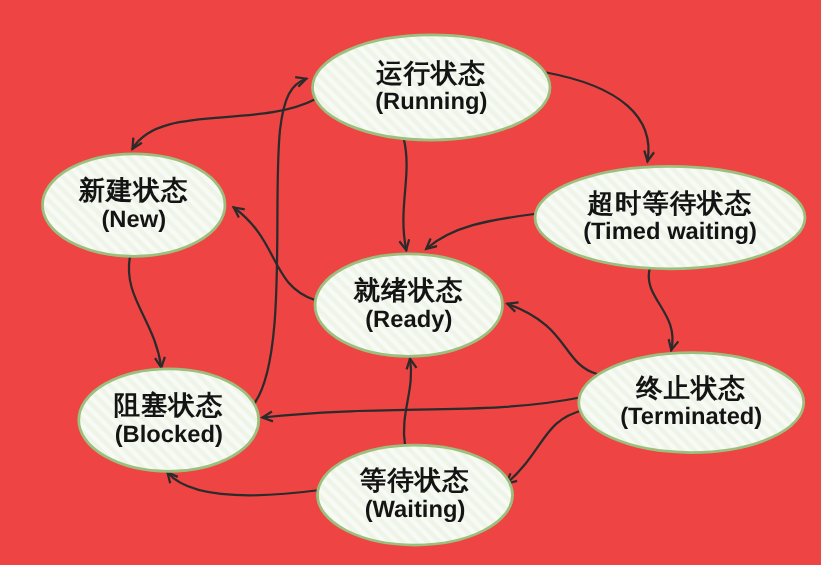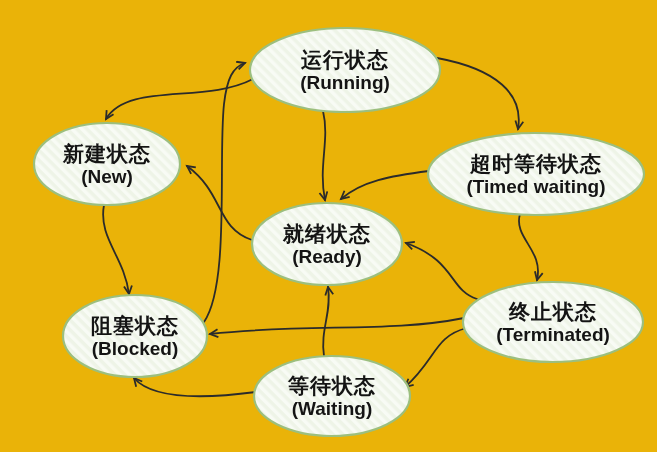--- a/index.html
+++ b/index.html
@@ -1,17 +1,17 @@
 <!DOCTYPE html>
 <html><head>
 <meta charset="utf-8">
 <style>
   html, body { margin: 0; padding: 0; background: #ffffff; }
   .canvas {
-    width: 657px; height: 452px; background: #eab308;
+    width: 657px; height: 452px; background: #ef4444;
     position: relative; overflow: hidden;
     font-family: "Liberation Sans", "DejaVu Sans", sans-serif;
   }
   svg { display: block; }
   .node-ellipse {
     fill: url(#hatch);
     stroke: #9cbf7e;
     stroke-width: 2.2px;
   }
   .edge {

